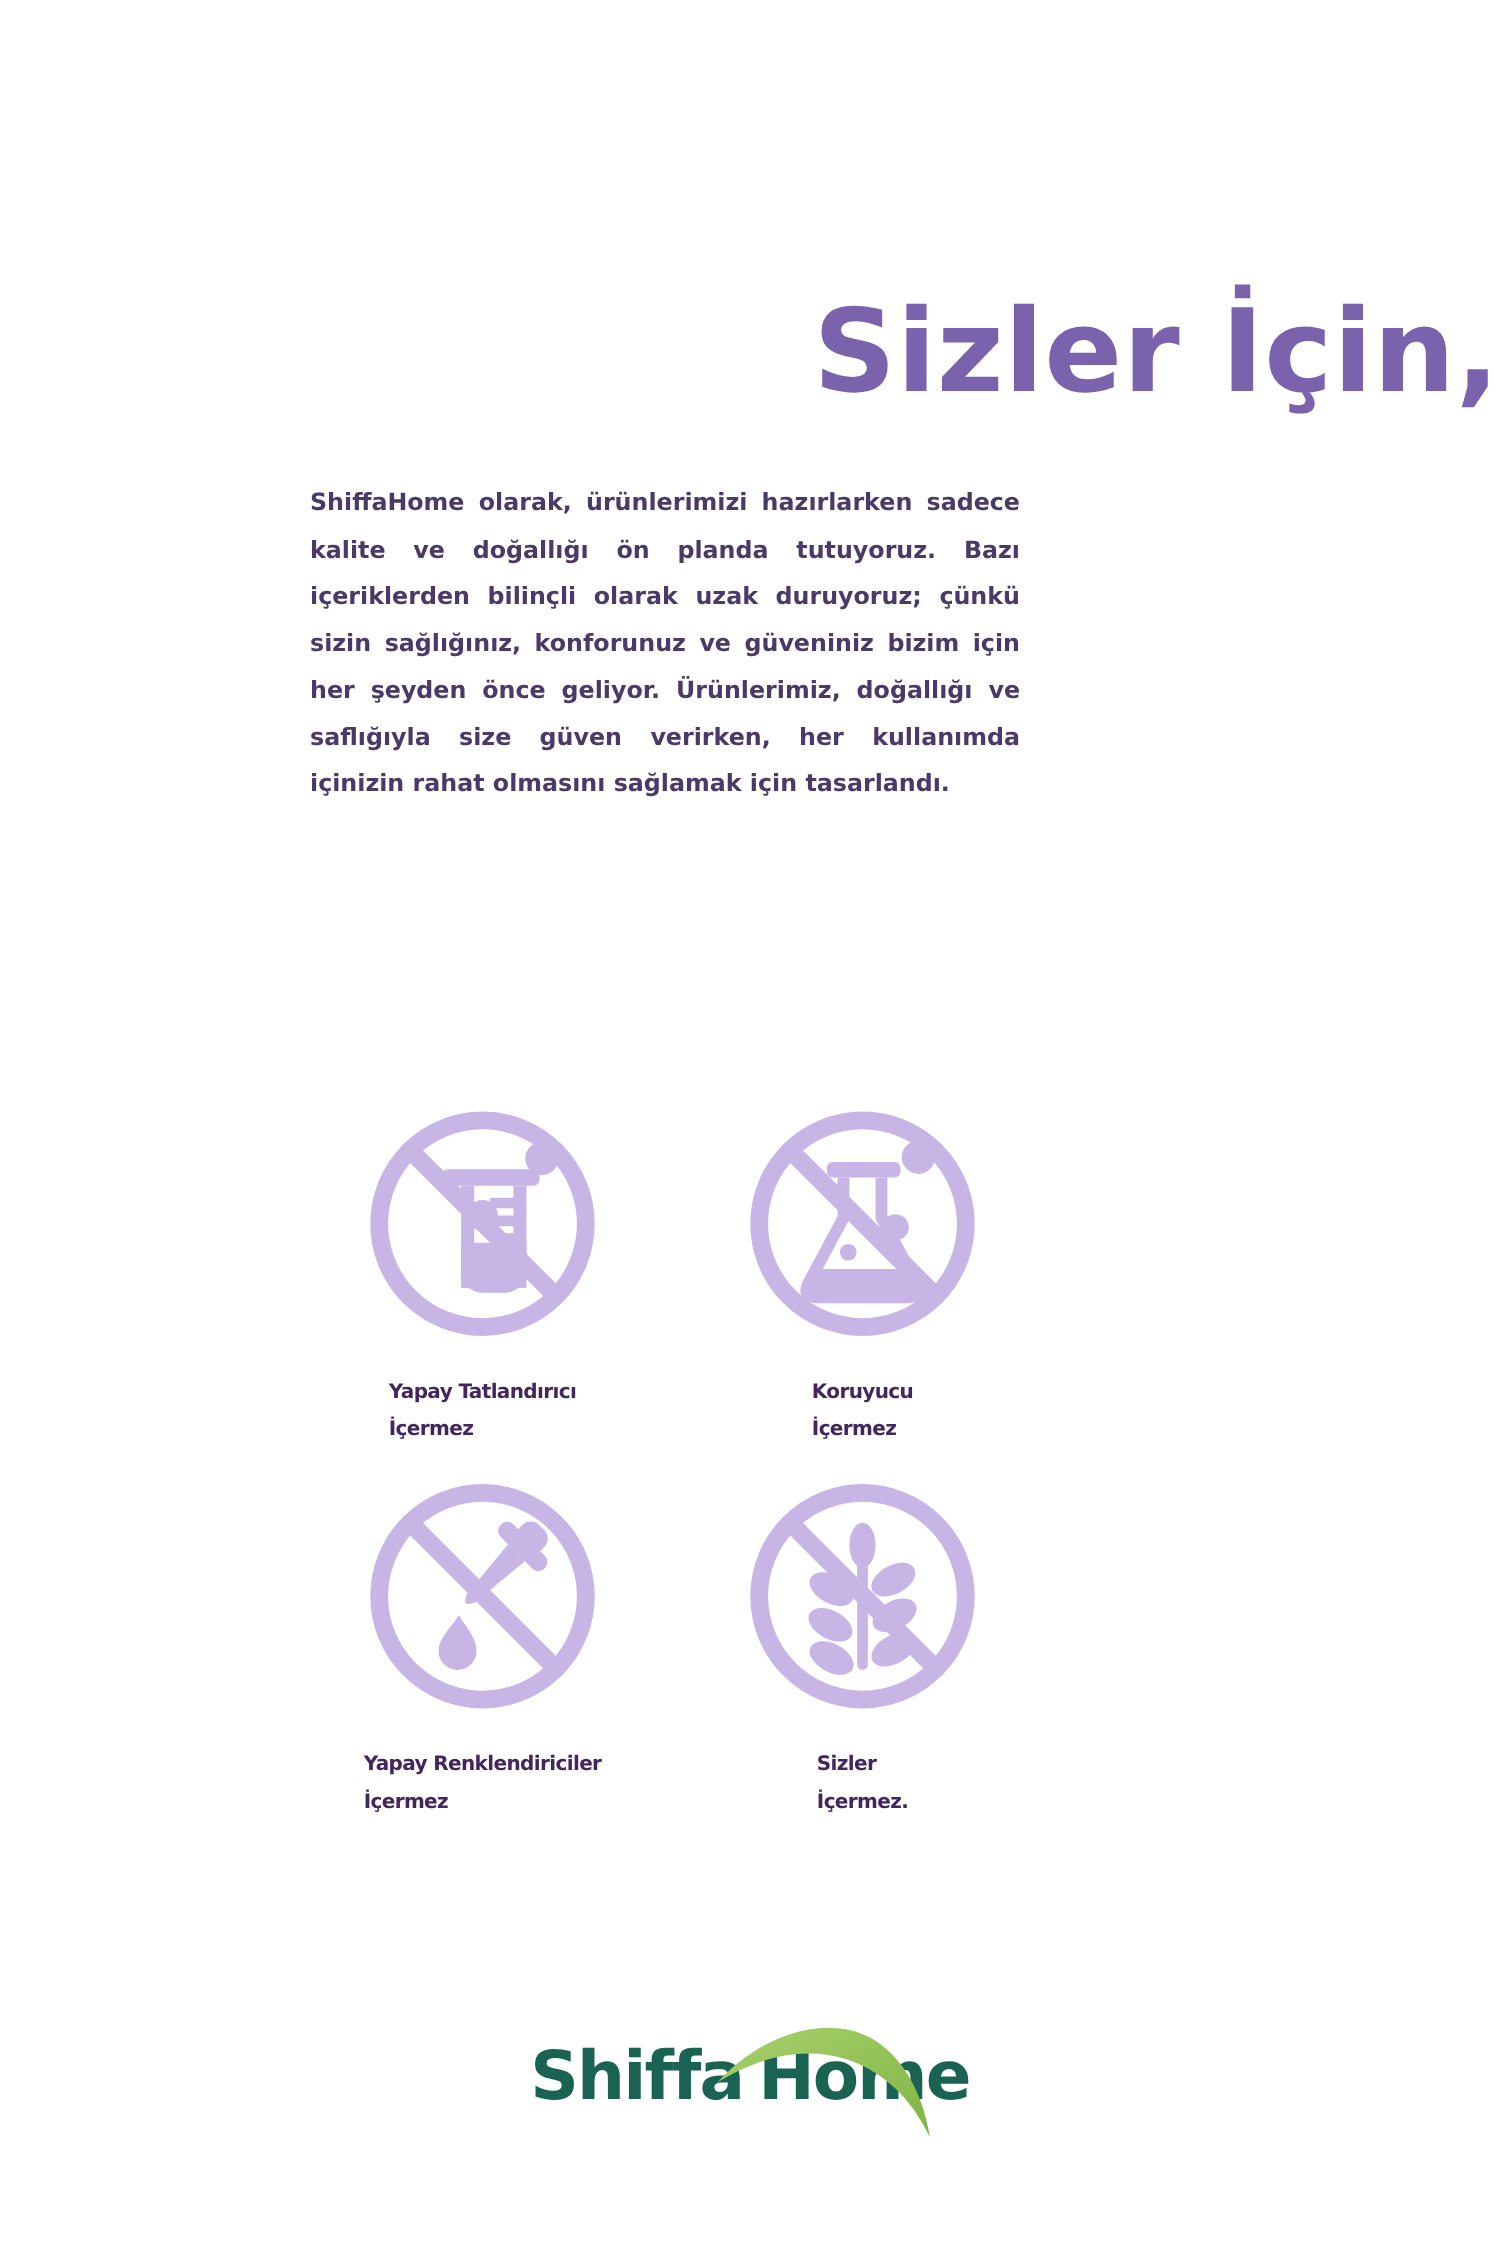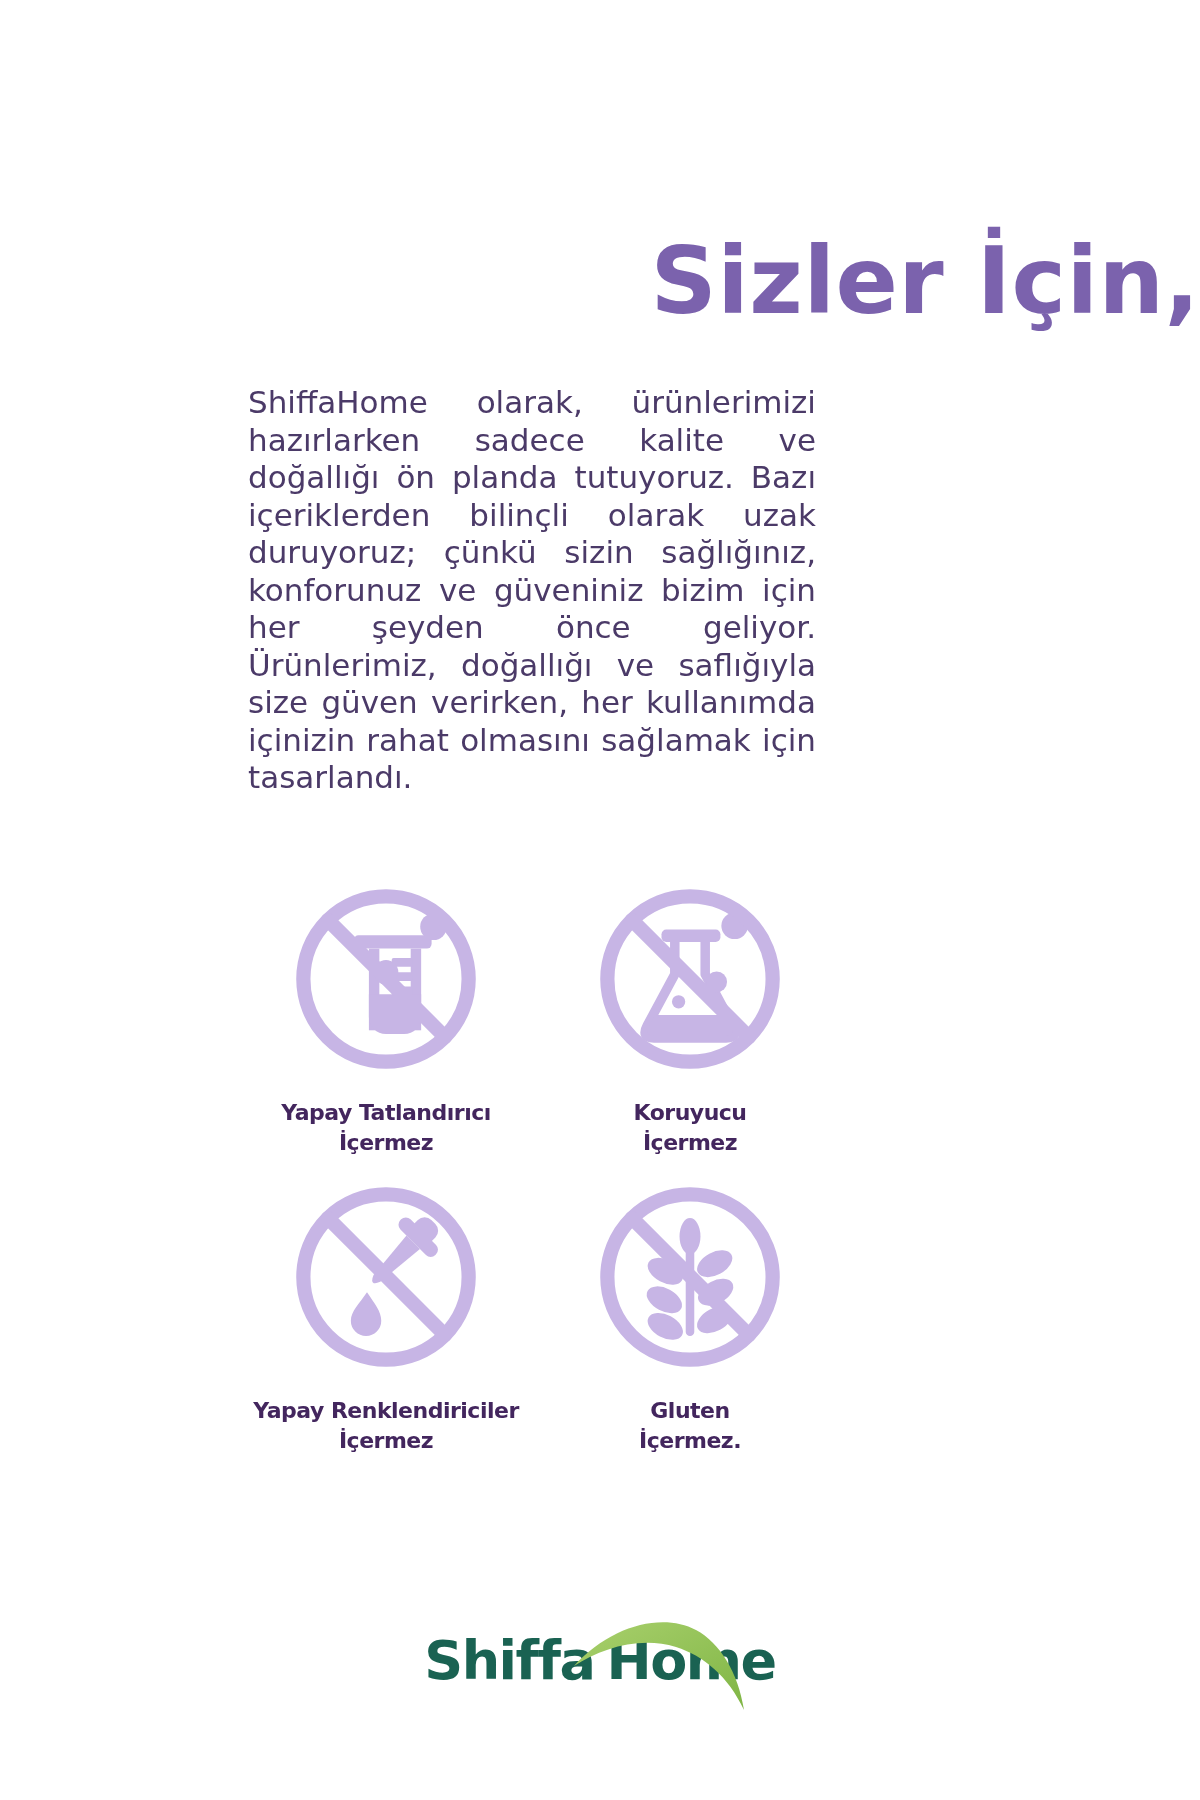--- a/index.html
+++ b/index.html
@@ -26,25 +26,26 @@
     font-weight: 700;
     letter-spacing: 0.5px;
     color: var(--heading-purple, #7b62ad);
   }
   .intro {
     position: absolute;
     top: 384px;
     left: 248px;
     width: 568px;
     margin: 0;
-    font-size: 31px;
+    font-size: 19px;
     line-height: 37.5px;
     text-align: justify;
     text-justify: inter-word;
     color: var(--body-purple, #4b3a68);
+    font-weight: bold;
   }
   .features {
     position: absolute;
     top: 884px;
     left: 248px;
     width: 580px;
     display: grid;
     grid-template-columns: 1fr 1fr;
     column-gap: 28px;
     row-gap: 22px;
@@ -56,22 +57,21 @@
     height: 276px;
   }
   .feature svg.badge {
     width: 190px;
     height: 190px;
     color: var(--icon-lavender, #c7b5e5);
     flex: 0 0 auto;
   }
   .flabel {
     margin-top: 24px;
-    text-align: center;
-    font-size: 22px;
+    font-size: 16px;
     font-weight: 700;
     letter-spacing: -0.5px;
     line-height: 30px;
     color: var(--label-purple, #43265e);
   }
   .flabel span {
     display: block;
     white-space: nowrap;
   }
   .logo {
@@ -182,21 +182,21 @@
           <ellipse cx="126" cy="86" rx="20" ry="12" transform="rotate(-28 126 86)"></ellipse>
           <ellipse cx="73" cy="124" rx="20" ry="12" transform="rotate(28 73 124)"></ellipse>
           <ellipse cx="127" cy="116" rx="20" ry="12" transform="rotate(-28 127 116)"></ellipse>
           <ellipse cx="74" cy="152" rx="20" ry="12" transform="rotate(28 74 152)"></ellipse>
           <ellipse cx="126" cy="145" rx="20" ry="12" transform="rotate(-28 126 145)"></ellipse>
         </g>
         <circle cx="100" cy="100" r="87" fill="none" stroke="currentColor" stroke-width="15"></circle>
         <line x1="39" y1="38" x2="162" y2="161" stroke="currentColor" stroke-width="15" stroke-linecap="round"></line>
       </svg>
       <div class="flabel">
-        <span>Gluten</span>
+        <span>Sizler</span>
         <span>İçermez.</span>
       </div>
     </div>
 
   </div>
 
   <div class="logo">
     <div class="logo-inner">
       <span class="logo-word">Shiffa</span>
       <span class="logo-word">Home</span>

